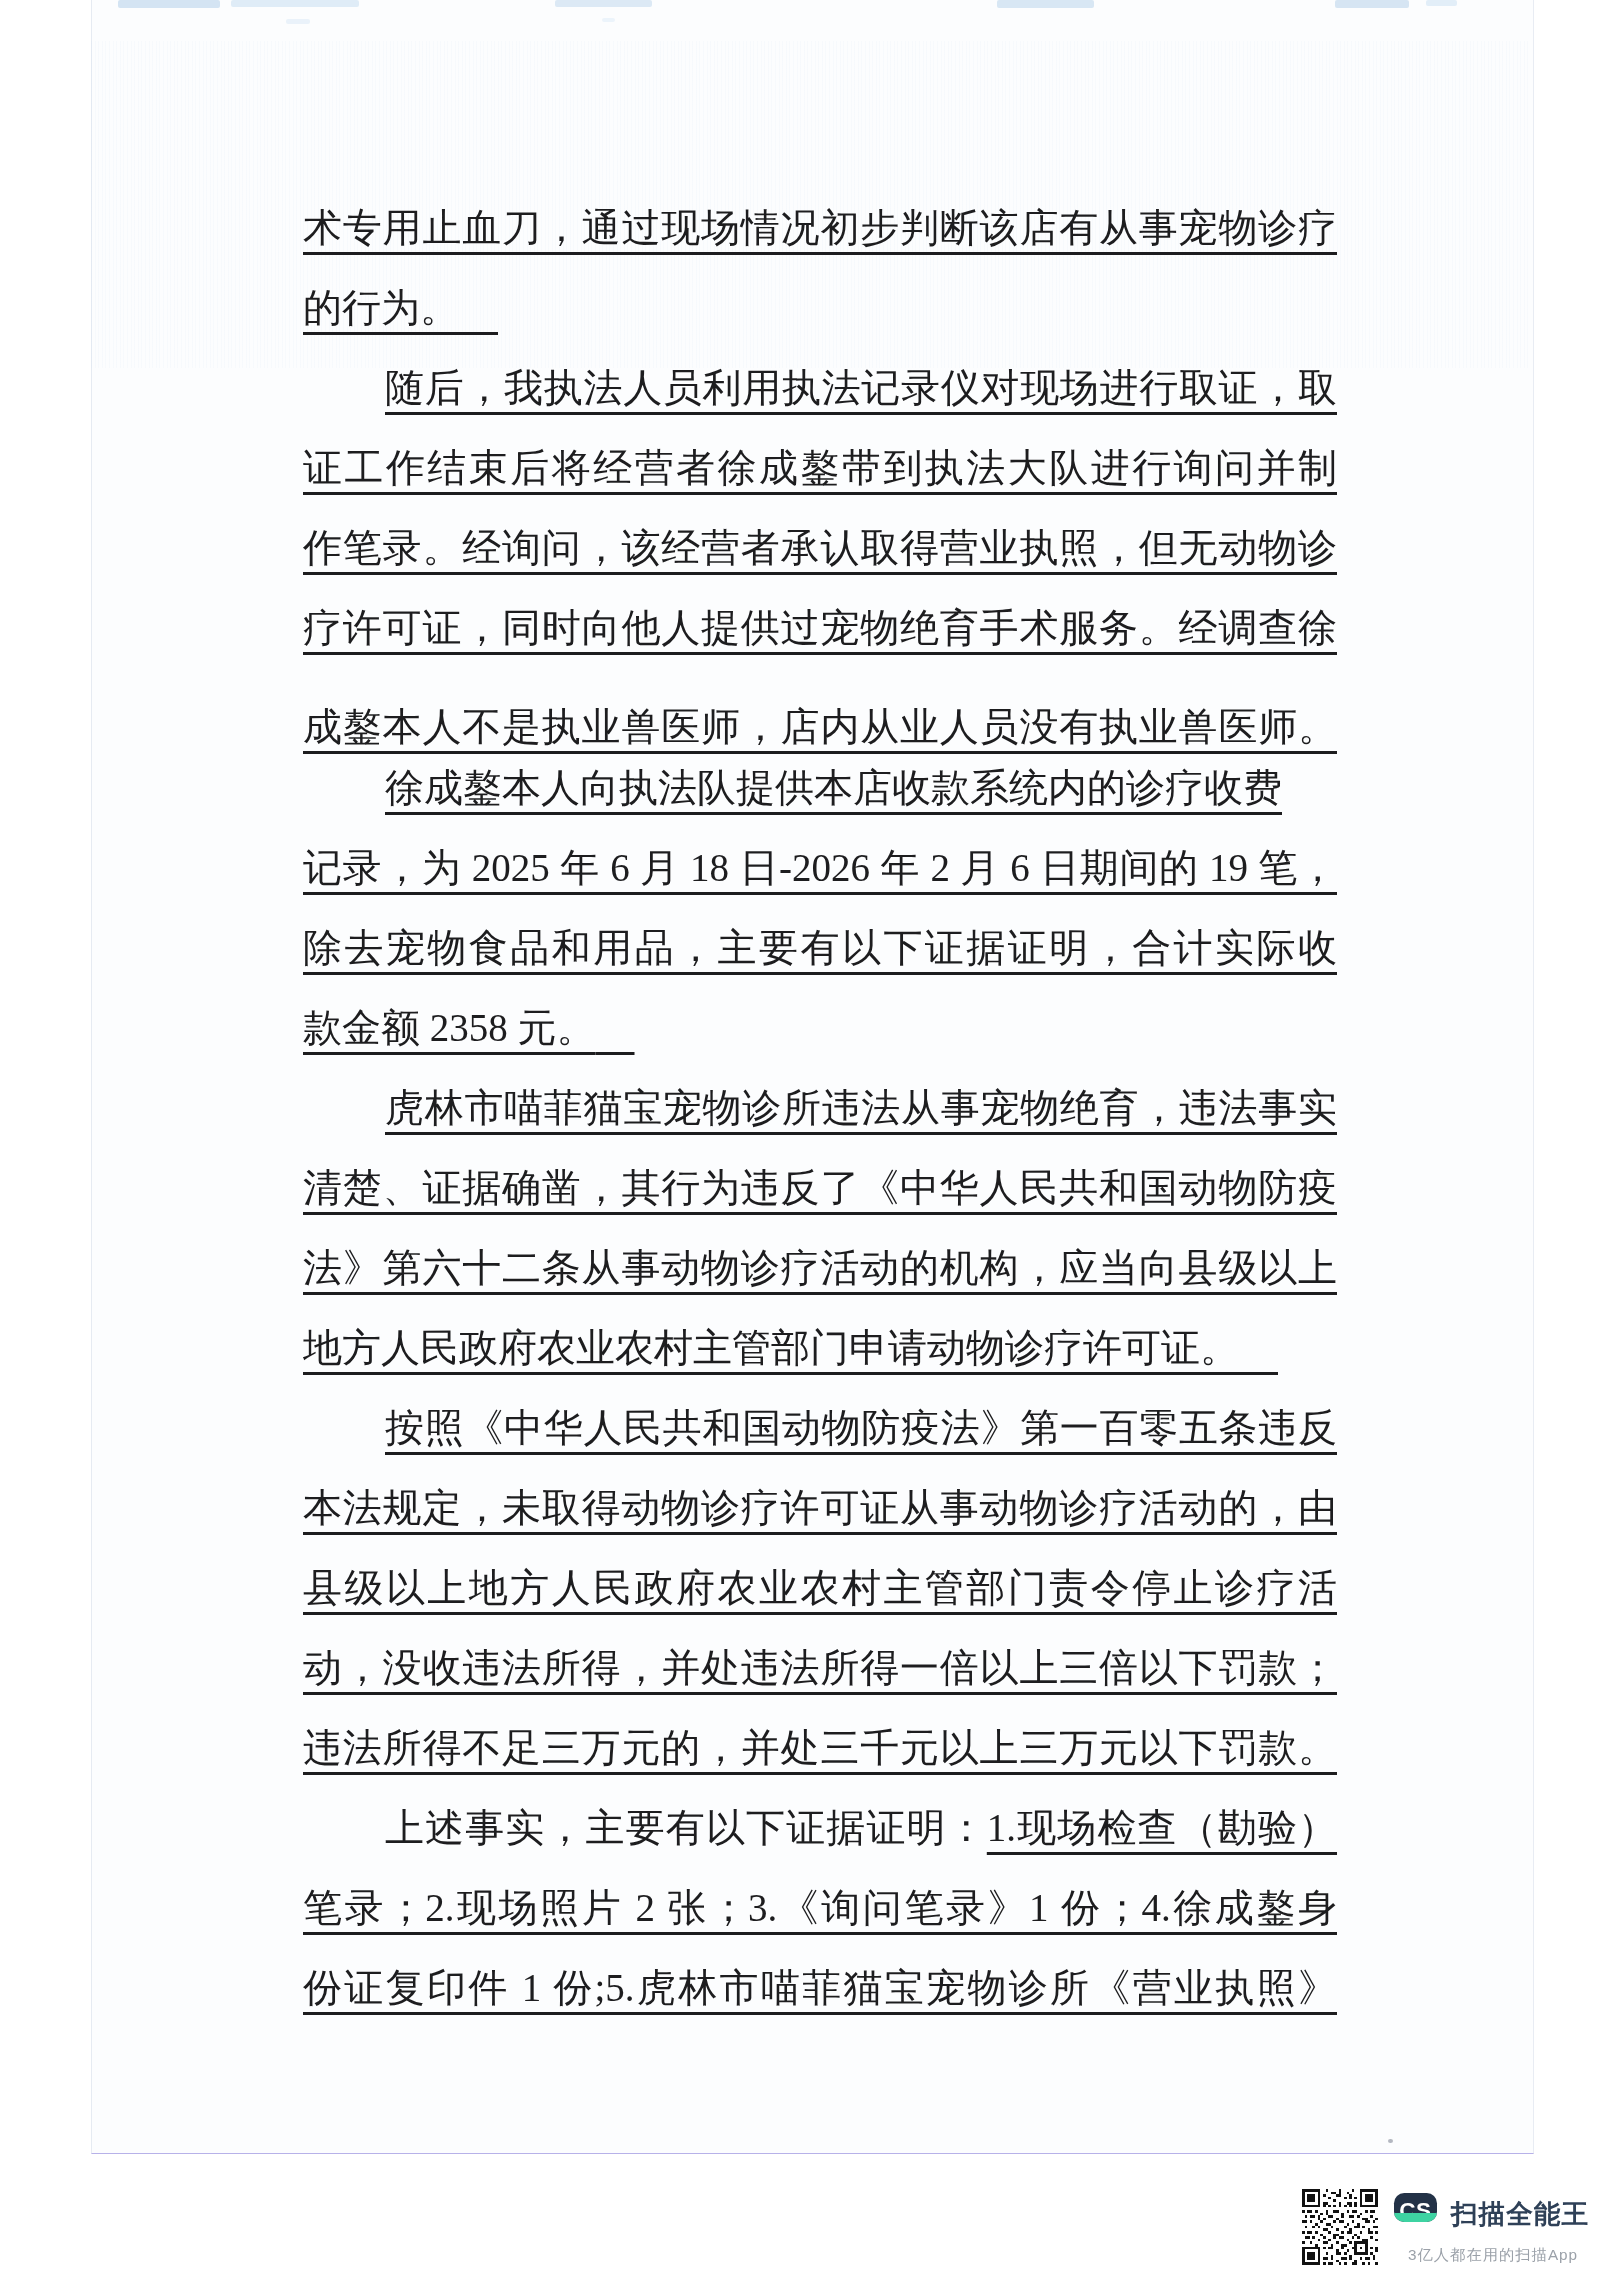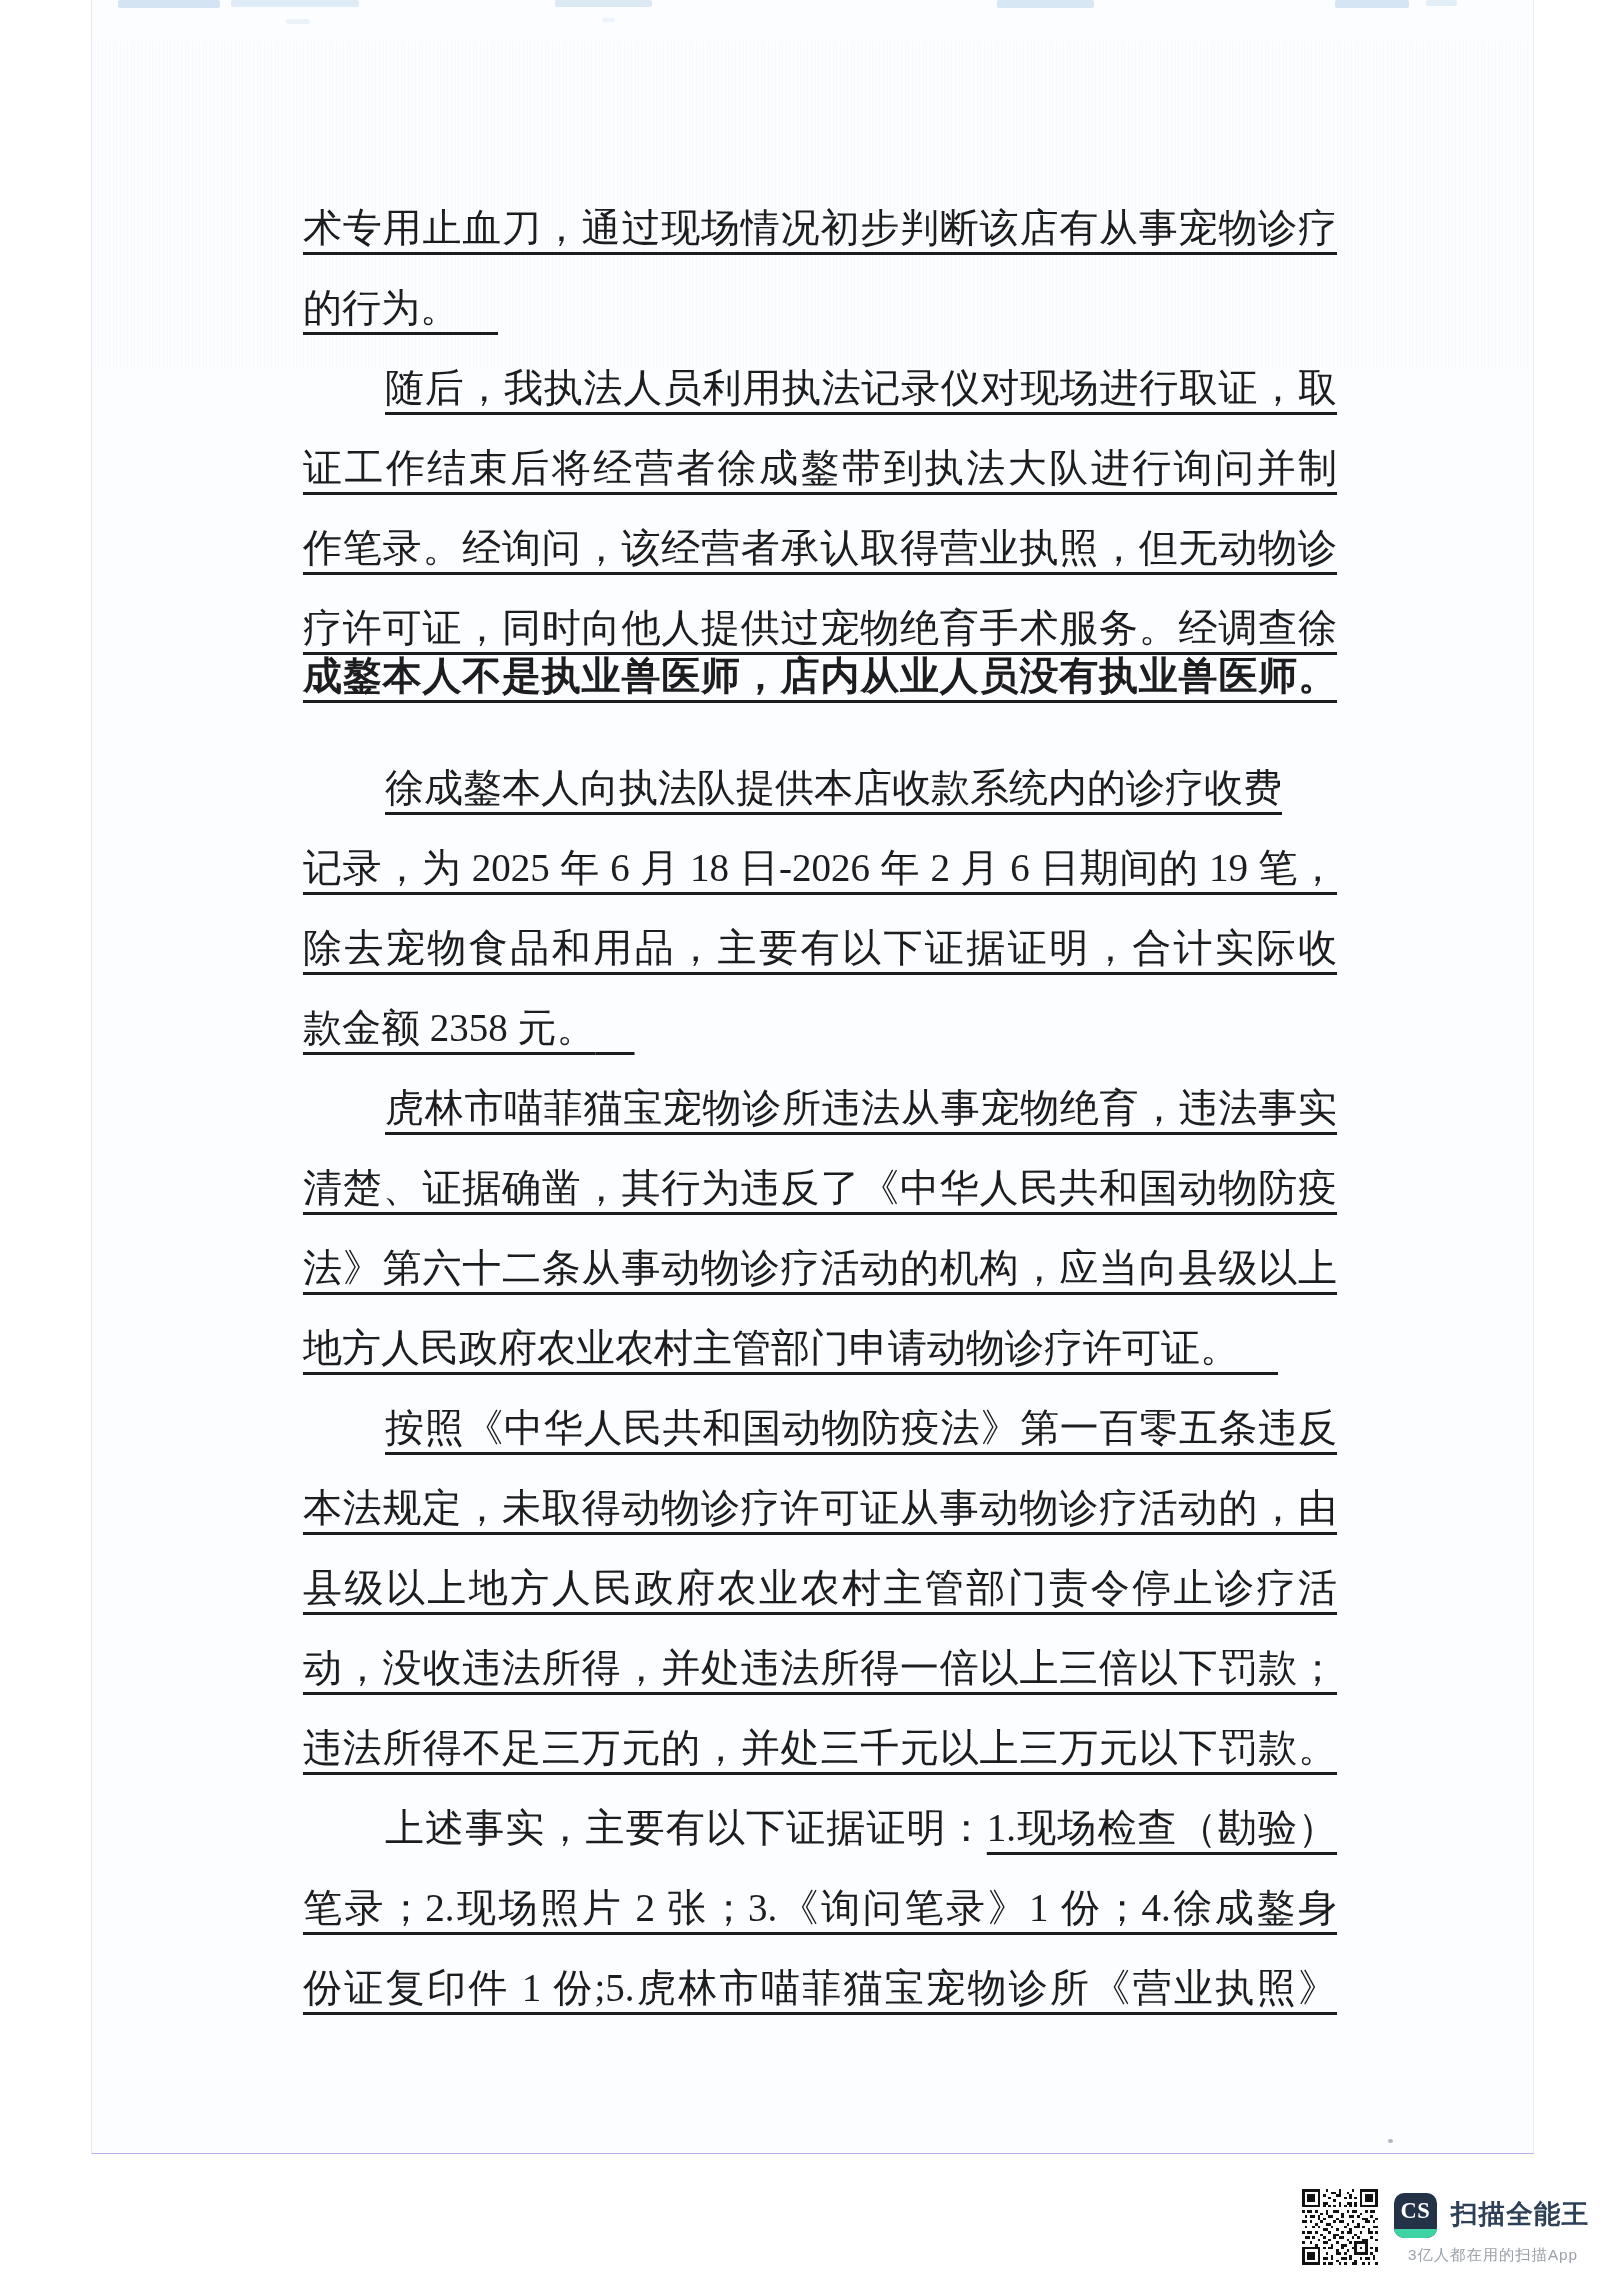--- a/index.html
+++ b/index.html
@@ -37,23 +37,23 @@
     text-decoration-thickness:2.6px;
     text-decoration-color:#1d1d1f;
     text-underline-offset:11.2px;
     text-decoration-skip-ink:none;
     text-align:right;
   }
   .tail::after{content:"\3000";}
   .nou{text-decoration:none;}
   #qr{position:absolute;left:1302px;top:2189px;width:76px;height:76px;}
   #app-icon{
-    position:absolute;left:1394px;top:2193px;width:43px;height:45px;
+    position:absolute;left:1394px;top:2193px;width:43px;height:29px;
     background:#233247;border-radius:10.2px;overflow:hidden;
-    font-family:Liberation Serif, serif;
+    font-family:Liberation Sans, sans-serif;
   }
   #app-icon .cs{
     position:absolute;left:0;top:2px;width:100%;height:32px;
     color:#ffffff;font-weight:800;font-size:22.5px;line-height:32px;text-align:center;
     letter-spacing:0.5px;
   }
   #app-icon .band{
     position:absolute;left:0;bottom:0;width:100%;height:8.7px;background:#3ed3a2;
   }
   #wm-title{
@@ -88,21 +88,21 @@
   <div class="smudge" style="left:286px;top:19.4px;width:23.5px;height:4.6px;background:#eaf2fa;"></div>
   <div class="smudge" style="left:602px;top:18.4px;width:13.3px;height:4.1px;background:#ecf4fb;"></div>
   <div class="speck" style="left:1388px;top:2139px;"></div>
 
   <div class="tl jc" style="top:197px;font-family:Liberation Serif, serif;"><span class="u">术专用止血刀，通过现场情况初步判断该店有从事宠物诊疗</span></div>
   <div class="tl" style="top:277px;"><span class="u tail">的行为。</span></div>
   <div class="tl in jc" style="top:357px;"><span class="u">随后，我执法人员利用执法记录仪对现场进行取证，取</span></div>
   <div class="tl jc" style="top:437px;"><span class="u">证工作结束后将经营者徐成鏊带到执法大队进行询问并制</span></div>
   <div class="tl jc" style="top:517px;"><span class="u">作笔录。经询问，该经营者承认取得营业执照，但无动物诊</span></div>
   <div class="tl jc" style="top:597px;"><span class="u">疗许可证，同时向他人提供过宠物绝育手术服务。经调查徐</span></div>
-  <div class="tl jc" style="top:645px;font-weight:bold;"><span class="u">成鏊本人不是执业兽医师，店内从业人员没有执业兽医师。</span></div>
+  <div class="tl jc" style="top:696px;"><span class="u">成鏊本人不是执业兽医师，店内从业人员没有执业兽医师。</span></div>
   <div class="tl in" style="top:757px;"><span class="u">徐成鏊本人向执法队提供本店收款系统内的诊疗收费</span></div>
   <div class="tl jc" style="top:837px;"><span class="u">记录，为 2025 年 6 月 18 日-2026 年 2 月 6 日期间的 19 笔，</span></div>
   <div class="tl jc" style="top:917px;"><span class="u">除去宠物食品和用品，主要有以下证据证明，合计实际收</span></div>
   <div class="tl" style="top:997px;"><span class="u tail">款金额 2358 元。</span></div>
   <div class="tl in jc" style="top:1077px;"><span class="u">虎林市喵菲猫宝宠物诊所违法从事宠物绝育，违法事实</span></div>
   <div class="tl jc" style="top:1157px;"><span class="u">清楚、证据确凿，其行为违反了《中华人民共和国动物防疫</span></div>
   <div class="tl jc" style="top:1237px;"><span class="u">法》第六十二条从事动物诊疗活动的机构，应当向县级以上</span></div>
   <div class="tl" style="top:1317px;"><span class="u tail">地方人民政府农业农村主管部门申请动物诊疗许可证。</span></div>
   <div class="tl in jc" style="top:1397px;"><span class="u">按照《中华人民共和国动物防疫法》第一百零五条违反</span></div>
   <div class="tl jc" style="top:1477px;"><span class="u">本法规定，未取得动物诊疗许可证从事动物诊疗活动的，由</span></div>

